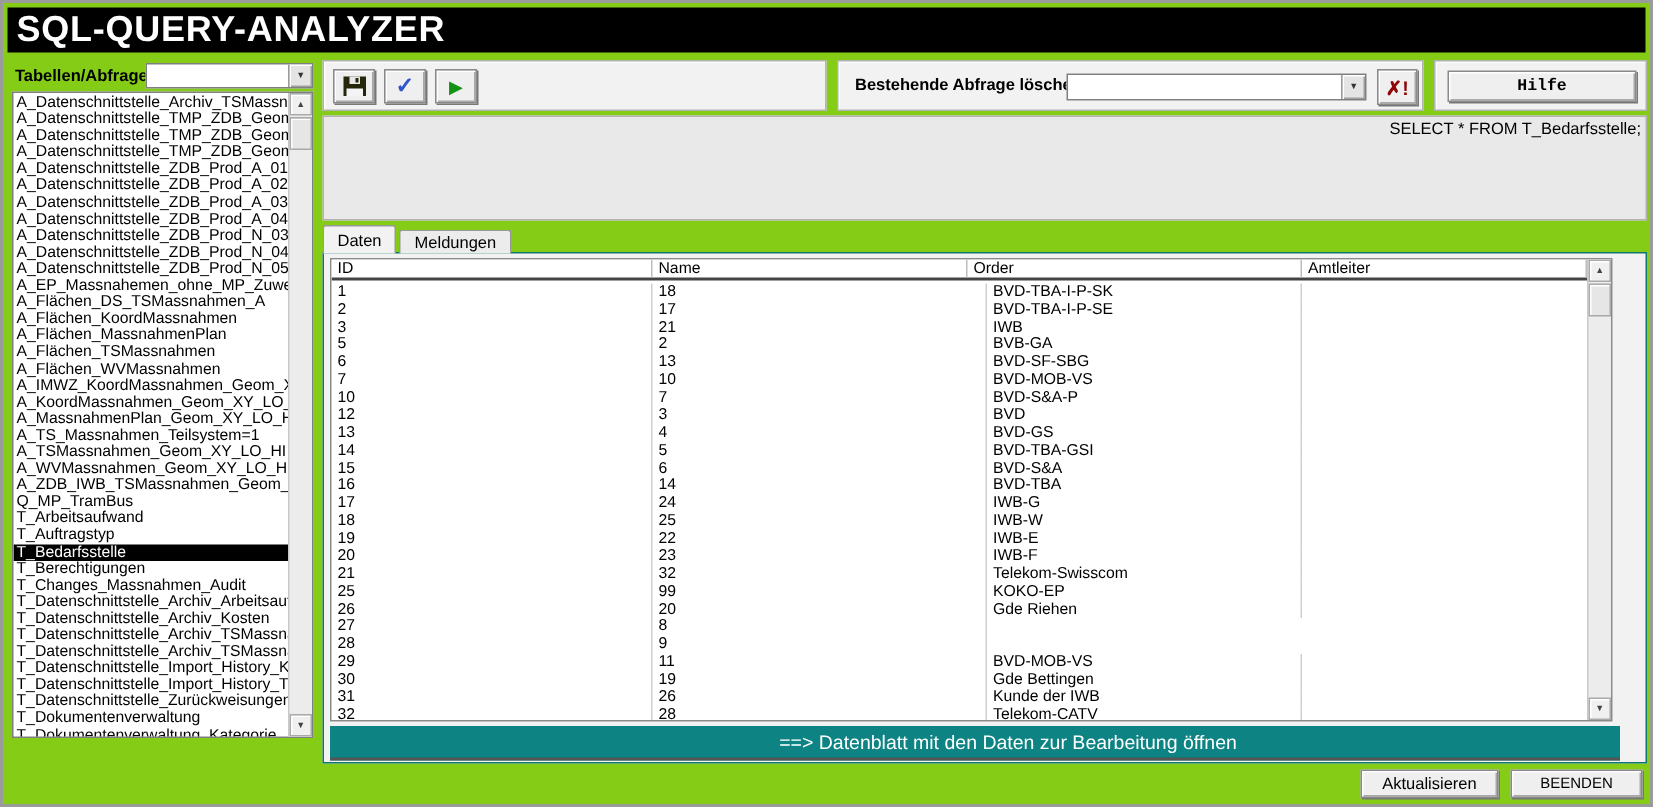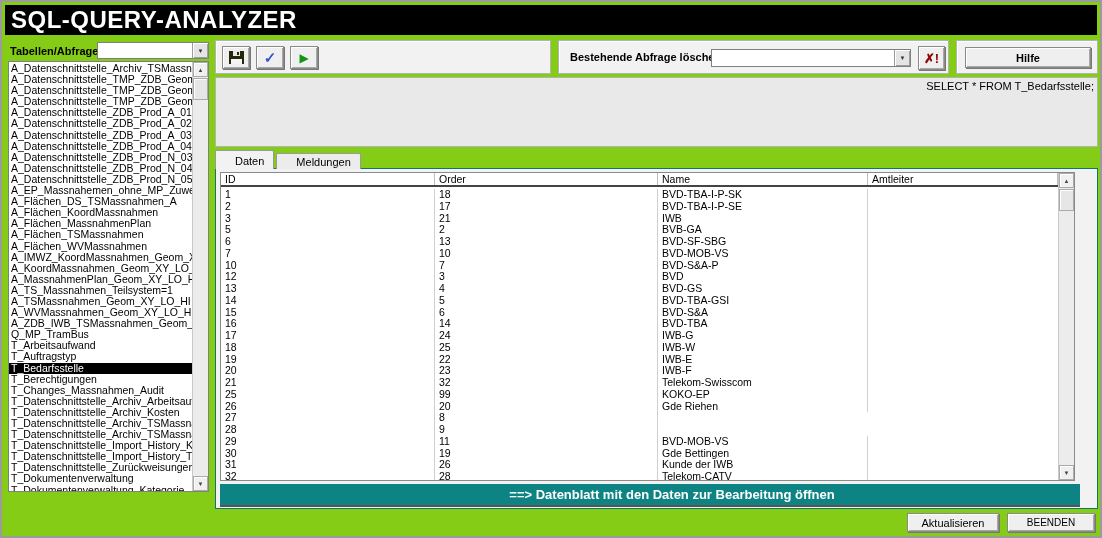--- a/index.html
+++ b/index.html
@@ -81,34 +81,34 @@
   .floppy .label { position:absolute; bottom:0; left:2px; width:11px; height:5px; background:#f4f4f4; }
 
   .frame-delete { left:556px; top:38px; width:391px; height:34px; }
   .delete-label { position:absolute; left:11px; top:10px; font-size:11px; font-weight:bold; }
   .delete-combo { position:absolute; left:152px; top:8px; width:200px; height:18px; }
   .delete-btn { position:absolute; left:359px; top:5px; width:27px; height:24px;
                 color:#8d0505; font-size:13px; font-weight:bold; }
 
   .frame-help { left:954px; top:38px; width:142px; height:34px; }
   .help-btn { position:absolute; left:8px; top:6px; width:126px; height:21px;
-              font-size:11px; font-weight:bold; }
+              font-size:11px; font-weight:bold;font-family:Liberation Mono, monospace; }
 
   
   .query-area {
     position:absolute; left:213px; top:75px; width:883px; height:70px;
     background:#e9e9e9; border:1px solid #b3b3b3; font-size:11px; padding:2px 3px;
     color:#000;
     text-align:right;
   }
 
   
   .tabbar { position:absolute; left:213px; top:148px; height:19px; display:flex; align-items:flex-end; z-index:3; }
   .tab {
-    font-size:11px; padding:2px 9px 2px 19px; border:1px solid #999; border-bottom:none;
+    font-size:11px; padding:2px 9px 2px 9px; border:1px solid #999; border-bottom:none;
     border-radius:2px 2px 0 0; background:#ececec; margin-right:2px; height:16px;
   }
   .tab.active { background:#f2f2f2; height:19px; padding-top:4px; position:relative; z-index:4; }
 
   .content-frame {
     position:absolute; left:213px; top:166px; width:883px; height:341px;
     border:1px solid #0f766e; background:#f2f2f2; z-index:2;
   }
 
   
@@ -128,21 +128,21 @@
   }
   .grid-header .cell { line-height:13px; border-right:1px solid #bdbdbd; }
   .c-id    { width:214px; }
   .c-order { width:223px; }
   .c-name  { width:210px; }
   .c-amt   { flex:1; border-right:none; }
 
   
   .teal-banner {
     position:absolute; left:4px; top:315px; width:860px; height:23px;
-    color:#fff; font-size:13px; font-weight:bold;
+    color:#fff; font-size:13px; font-weight:normal;
     display:flex; align-items:center; justify-content:center;
     border-bottom:2px solid #555;
     padding-left:44px;
   }
 
   
   .footer-btn { position:absolute; height:19px; font-size:11px; font-weight:normal; }
   .btn-refresh { left:905px; top:511px; width:92px; }
   .btn-exit    { left:1005px; top:511px; width:88px; font-size:10px; }
 </style>
@@ -289,22 +289,22 @@
   <div class="tabbar">
     <div class="tab active">Daten</div>
     <div class="tab">Meldungen</div>
   </div>
 
   <div class="content-frame">
 
     <div class="grid">
       <div class="grid-header">
         <div class="cell c-id">ID</div>
+        <div class="cell c-name">Name</div>
         <div class="cell c-order">Order</div>
-        <div class="cell c-name">Name</div>
         <div class="cell c-amt">Amtleiter</div>
       </div>
       <div class="grid-body">
 
           <div class="grid-row">
             <div class="cell c-id">1</div>
             <div class="cell c-order">18</div>
             <div class="cell c-name">BVD-TBA-I-P-SK</div>
             <div class="cell c-amt"></div>
           </div>

